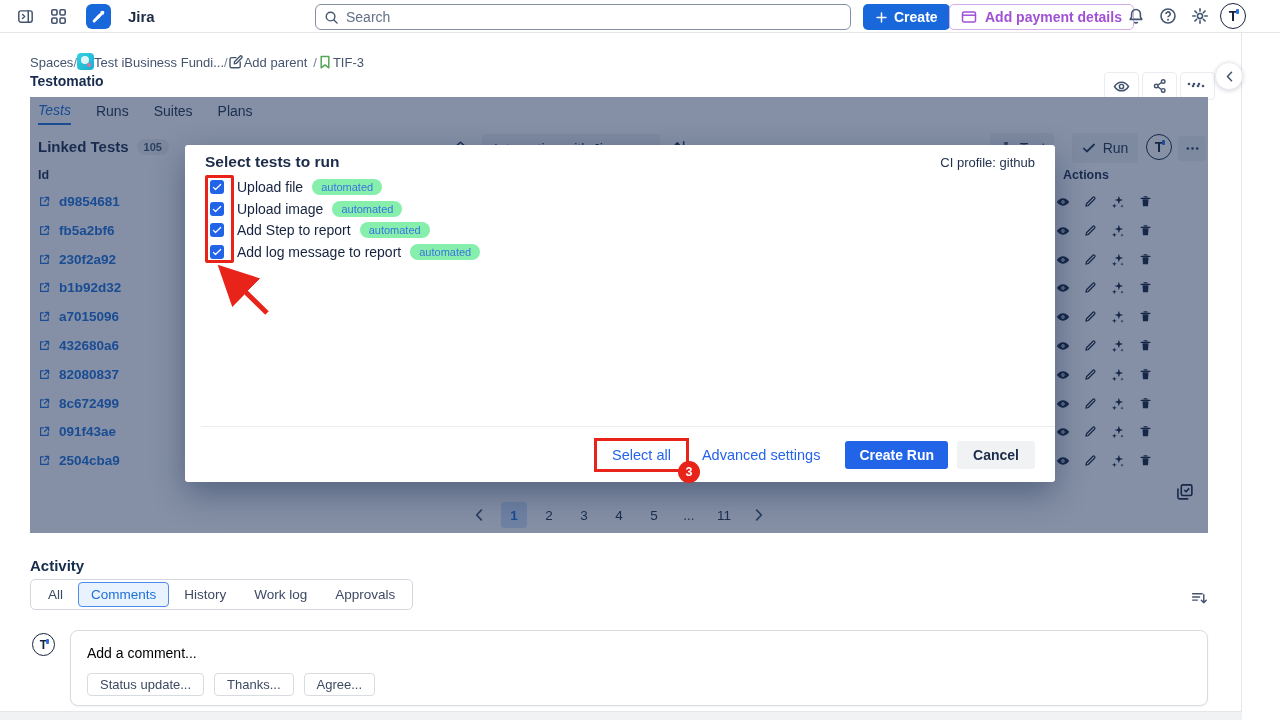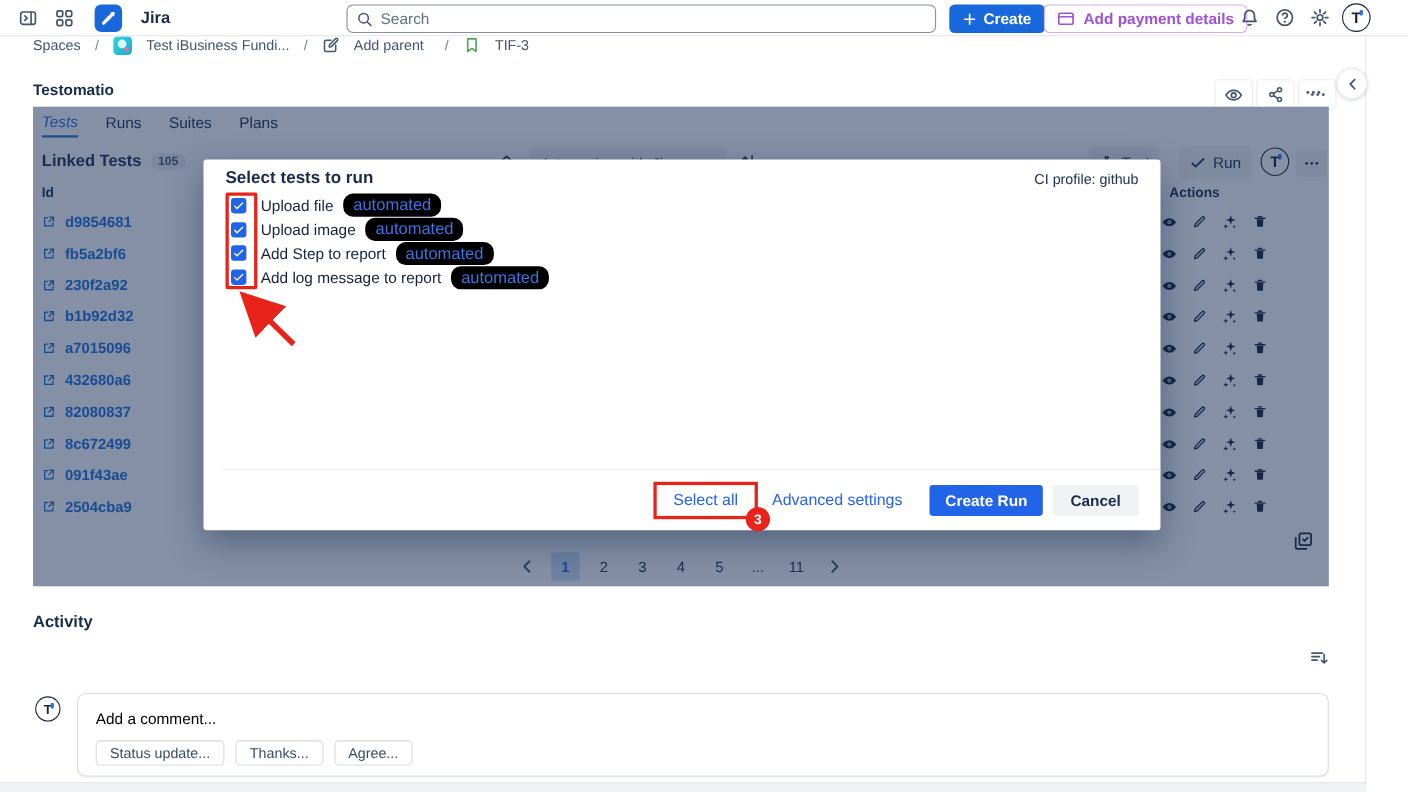--- a/index.html
+++ b/index.html
@@ -16,21 +16,21 @@
   .searchbox { position:absolute; left:315px; top:4px; width:536px; height:25px; border:1px solid #8590a2; border-radius:6px; background:#fff; display:flex; align-items:center; padding:12px 8px; gap:7px; }
   .searchbox input { border:none; outline:none; font-size:14px; color:#626f86; width:100%; font-family:"Liberation Sans",sans-serif; background:transparent; }
   .searchbox input::placeholder { color:#626f86; }
   .create-btn { position:absolute; left:863px; top:4px; height:26px; padding:0 12px; border-radius:5px; background:#1868db; color:#fff; font-size:14px; font-weight:600; display:flex; align-items:center; gap:6px; cursor:pointer; }
   .pay-btn { position:absolute; left:949px; top:4px; height:26px; padding:0 11px; border-radius:5px; border:1px solid #d5aeea; background:#fff; color:#a050d5; font-size:14px; font-weight:600; display:flex; align-items:center; gap:8px; cursor:pointer; }
   .tlogo { border:1.6px solid #17223b; border-radius:50%; background:#fff; display:flex; align-items:center; justify-content:center; font-weight:800; color:#17223b; position:relative; }
   .tlogo::after { content:""; position:absolute; width:2.5px; height:5px; background:#2f6fe0; right:26%; top:22%; border-radius:1px; }
 
   
   .crumbrow { position:absolute; left:0; top:33px; width:1242px; height:37px; background:#fff; }
-  .crumbs { position:absolute; left:30px; top:0; height:37px; display:flex; align-items:flex-start; gap:13px; font-size:13px; color:#44546f; }
+  .crumbs { position:absolute; left:30px; top:0; height:37px; display:flex; align-items:flex-end; gap:0; font-size:13px; color:#44546f; }
   .crumbs .sep { color:#758195; }
   .crumb-link { cursor:pointer; }
   .space-ic { width:17px; height:17px; border-radius:4px; background:linear-gradient(135deg,#35d3e0,#17aed0); position:relative; }
   .space-ic::before { content:""; position:absolute; left:4px; top:3px; width:8px; height:8px; border-radius:50%; background:rgba(255,255,255,.85); }
   .space-ic::after { content:""; position:absolute; right:3px; bottom:3px; width:4px; height:4px; border-radius:50%; background:#ef6a9e; }
   .crumb-btns { position:absolute; top:39px; display:flex; gap:3px; left:1104px; }
   .crumb-btn { width:35px; height:28px; border:1px solid #ebecf0; border-radius:4px; background:#fff; display:flex; align-items:center; justify-content:center; color:#44546e; cursor:pointer; }
   .vdivider { position:absolute; left:1241px; top:33px; width:1px; height:687px; background:#e4e6ea; }
   .collapse-btn { position:absolute; left:1215px; top:62px; width:28px; height:28px; border-radius:50%; background:#fff; border:1px solid #ebecf0; box-shadow:0 1px 4px rgba(9,30,66,.18); display:flex; align-items:center; justify-content:center; color:#44546e; font-size:15px; cursor:pointer; z-index:45; }
 
@@ -66,21 +66,21 @@
   .eoverlay { position:absolute; inset:0; background:rgba(23,45,85,0.52); z-index:5; }
 
   
   .modal { position:absolute; left:185px; top:145px; width:870px; height:337px; background:#fff; border-radius:3px; box-shadow:0 12px 32px rgba(9,30,66,.38); z-index:20; }
   .mtitle { position:absolute; left:20px; top:8px; font-size:15.5px; font-weight:700; color:#1c2b4a; }
   .mci { position:absolute; right:20px; top:10px; font-size:13px; color:#22324e; }
   .mrows { position:absolute; left:20px; top:31px; }
   .mrow { height:21.8px; display:flex; align-items:center; }
   .cbox { width:14px; height:14px; margin-left:5px; background:#2164e8; border-radius:3px; display:flex; align-items:center; justify-content:center; cursor:pointer; }
   .mlabel { margin-left:13px; font-size:14px; color:#16233f; }
-  .mbadge { margin-left:9px; font-size:15px; background:#000000; color:#3b74e0; border-radius:9px; padding:2px 9px; }
+  .mbadge { margin-left:9px; font-size:11px; background:#86efac; color:#3b74e0; border-radius:9px; padding:2px 9px; }
   .redrect { position:absolute; left:20px; top:30px; width:29px; height:88px; border:3px solid #e8231a; border-radius:2px; z-index:30; pointer-events:none; }
   .arrow-svg { position:absolute; left:20px; top:112px; z-index:30; pointer-events:none; }
   .mfoot { position:absolute; left:16px; right:0; bottom:0; height:56px; border-top:1px solid #ebecef; display:flex; align-items:center; justify-content:flex-end; padding-right:20px; }
   .selwrap { border:3px solid #e8231a; padding:5px 15px; position:relative; margin-right:13px; }
   .mlink { color:#2563eb; font-size:14.5px; cursor:pointer; }
   .step-badge { position:absolute; right:-14px; bottom:-14px; width:22px; height:22px; border-radius:50%; background:#e8231a; color:#fff; font-size:12.5px; font-weight:700; display:flex; align-items:center; justify-content:center; }
   .adv { margin-right:25px; }
   .crun { margin-right:9px; padding:6px 14px; background:#2164e8; color:#fff; font-size:14px; font-weight:600; border-radius:3px; border:none; cursor:pointer; font-family:"Liberation Sans",sans-serif; }
   .mcancel { padding:6px 16px; background:#f1f2f4; color:#1c2b4a; font-size:14px; font-weight:600; border-radius:3px; border:none; cursor:pointer; font-family:"Liberation Sans",sans-serif; }
 
@@ -819,20 +819,27 @@
         <span class="mlink">Select all</span>
         <span class="step-badge">3</span>
       </span>
       <span class="mlink adv">Advanced settings</span>
       <button class="crun">Create Run</button>
       <button class="mcancel">Cancel</button>
     </div>
   </div>
 
   <div class="act-title">Activity</div>
+  <div class="atabs">
+    <span class="atab">All</span>
+    <span class="atab active">Comments</span>
+    <span class="atab">History</span>
+    <span class="atab">Work log</span>
+    <span class="atab">Approvals</span>
+  </div>
   <div class="asort">
       <svg width="18" height="18">
         <use href="#ic-asort"></use>
       </svg>
     </div>
 
   <div class="c-avatar tlogo" style="width:23px;height:23px;font-size:12px">
       <span>T</span>
     </div>
   <div class="cbox-main">

